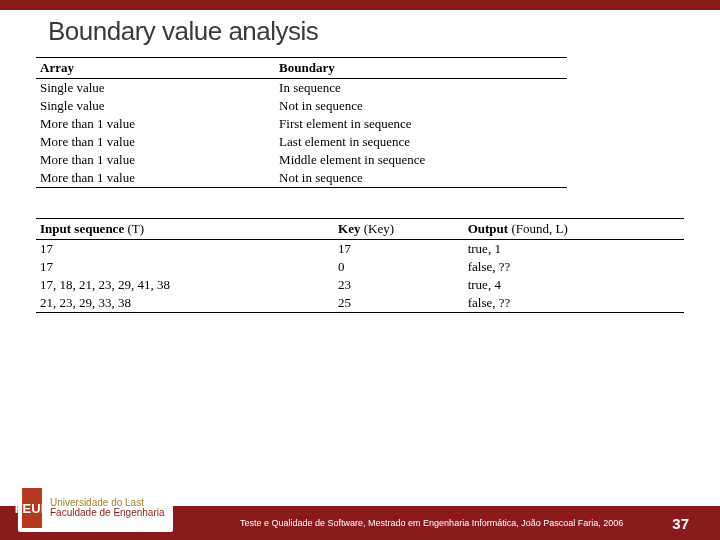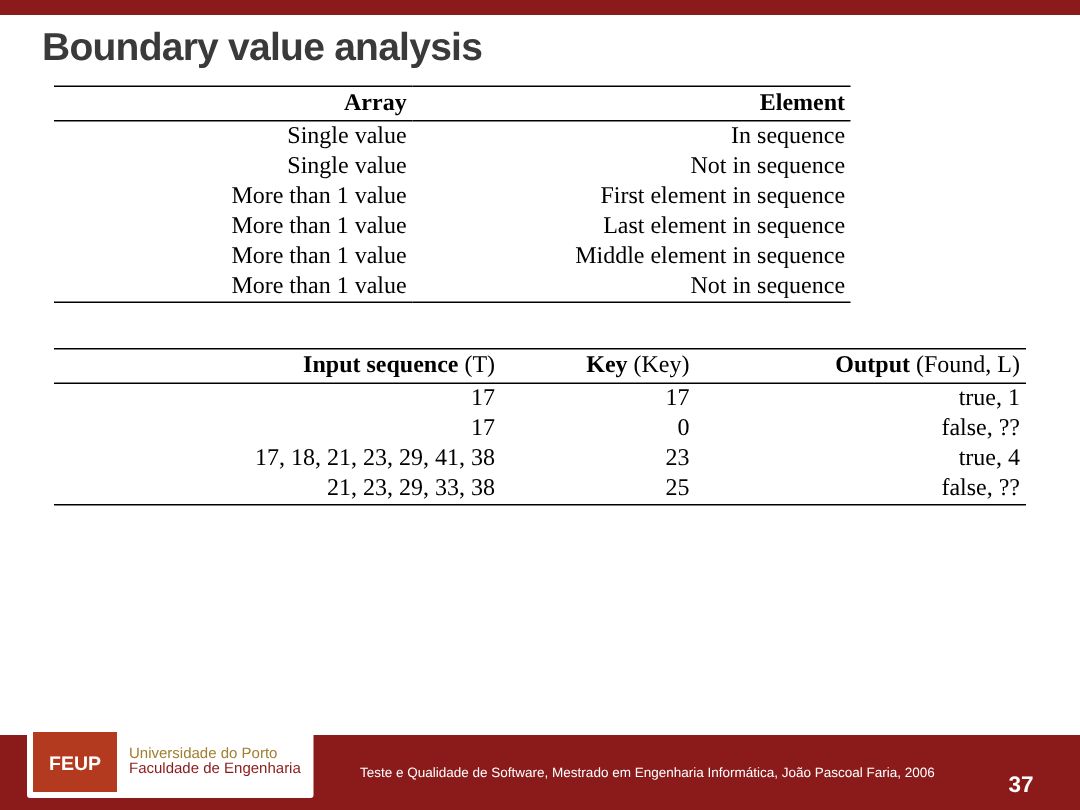--- a/index.html
+++ b/index.html
@@ -6,53 +6,54 @@
   body {
     width: 720px; height: 540px;
     font-family: Verdana, Geneva, sans-serif;
     background: #fff;
     position: relative;
     overflow: hidden;
   }
   .topbar { height: 10px; background: #8b1a1a; }
   .content { padding: 6px 28px 0 28px; }
   h1.title {
-    font-size: 26px; font-weight: 700;
+    font-size: 26px; font-weight: 400;
     color: #3a3a3a;
     font-family: Verdana, sans-serif;
     letter-spacing: -0.5px;
+    margin-left: 20px;
   }
   h2.subtitle {
     font-size: 18px; font-weight: 700;
     color: #8b1a1a;
     margin-top: 0px;
     font-family: Verdana, sans-serif;
   }
   .tables { padding: 0 36px; margin-top: 10px; }
-  table { border-collapse: collapse; width: 100%; font-family: "Times New Roman", serif; font-size: 16px; text-align: right; }
+  table { border-collapse: collapse; width: 100%; font-family: "Times New Roman", serif; font-size: 13px; }
   table.t1 { width: 82%; }
   thead td { border-top: 1.8px solid #000; border-bottom: 1px solid #000; padding: 2px 4px; }
   thead .h-bold { font-weight: 700; }
   thead .h-plain { font-weight: 400; }
   tbody td { padding: 1px 4px; }
   tbody tr:last-child td { border-bottom: 1.8px solid #000; }
   .gap { height: 30px; }
   .footer {
     position: absolute; bottom: 0; left: 0; right: 0;
-    height: 50px; background: #8b1a1a;
+    height: 34px; background: #8b1a1a;
     display: flex; align-items: center;
   }
   .logo-wrap {
     position: absolute; left: 18px; bottom: 8px;
     display: flex; align-items: center; gap: 8px;
     background: #fff; padding: 4px 8px 4px 4px;
     border-radius: 2px;
   }
   .feup-badge {
-    width: 56px; height: 40px; background: #b33a1f;
+    width: 20px; height: 40px; background: #b33a1f;
     display: flex; align-items: center; justify-content: center;
     color: #fff; font-weight: 700; font-size: 13px;
     font-family: Arial, sans-serif;
   }
   .feup-text { line-height: 1; }
   .feup-l1 { color: #a08030; font-size: 10px; font-family: Arial, sans-serif; }
   .feup-l2 { color: #8b1a1a; font-size: 10px; font-weight: 400; font-family: Arial, sans-serif; }
   .foot-text {
     color: #fff; font-size: 9px;
     margin-left: 240px;
@@ -75,21 +76,21 @@
 <div class="content">
   <h1 class="title">Boundary value analysis</h1>
 </div>
 
 <div class="tables">
 
   <table class="t1">
     <thead>
       <tr>
         <td class="c1"><span class="h-bold">Array</span></td>
-        <td><span class="h-bold">Element</span></td>
+        <td><span class="h-bold">Boundary</span></td>
       </tr>
     </thead>
     <tbody>
       <tr>
           <td>Single value</td>
           <td>In sequence</td>
         </tr>
       <tr>
           <td>Single value</td>
           <td>Not in sequence</td>
@@ -150,16 +151,16 @@
 </div>
 
 <div class="footer">
   <div class="foot-text">Teste e Qualidade de Software, Mestrado em Engenharia Informática, João Pascoal Faria, 2006</div>
   <div class="pagenum">37</div>
 </div>
 
 <div class="logo-wrap">
   <div class="feup-badge">FEUP</div>
   <div class="feup-text">
-    <div class="feup-l1">Universidade do Porto</div>
+    <div class="feup-l1">Universidade do Last</div>
     <div class="feup-l2">Faculdade de Engenharia</div>
   </div>
 </div>
 
 </body></html>

